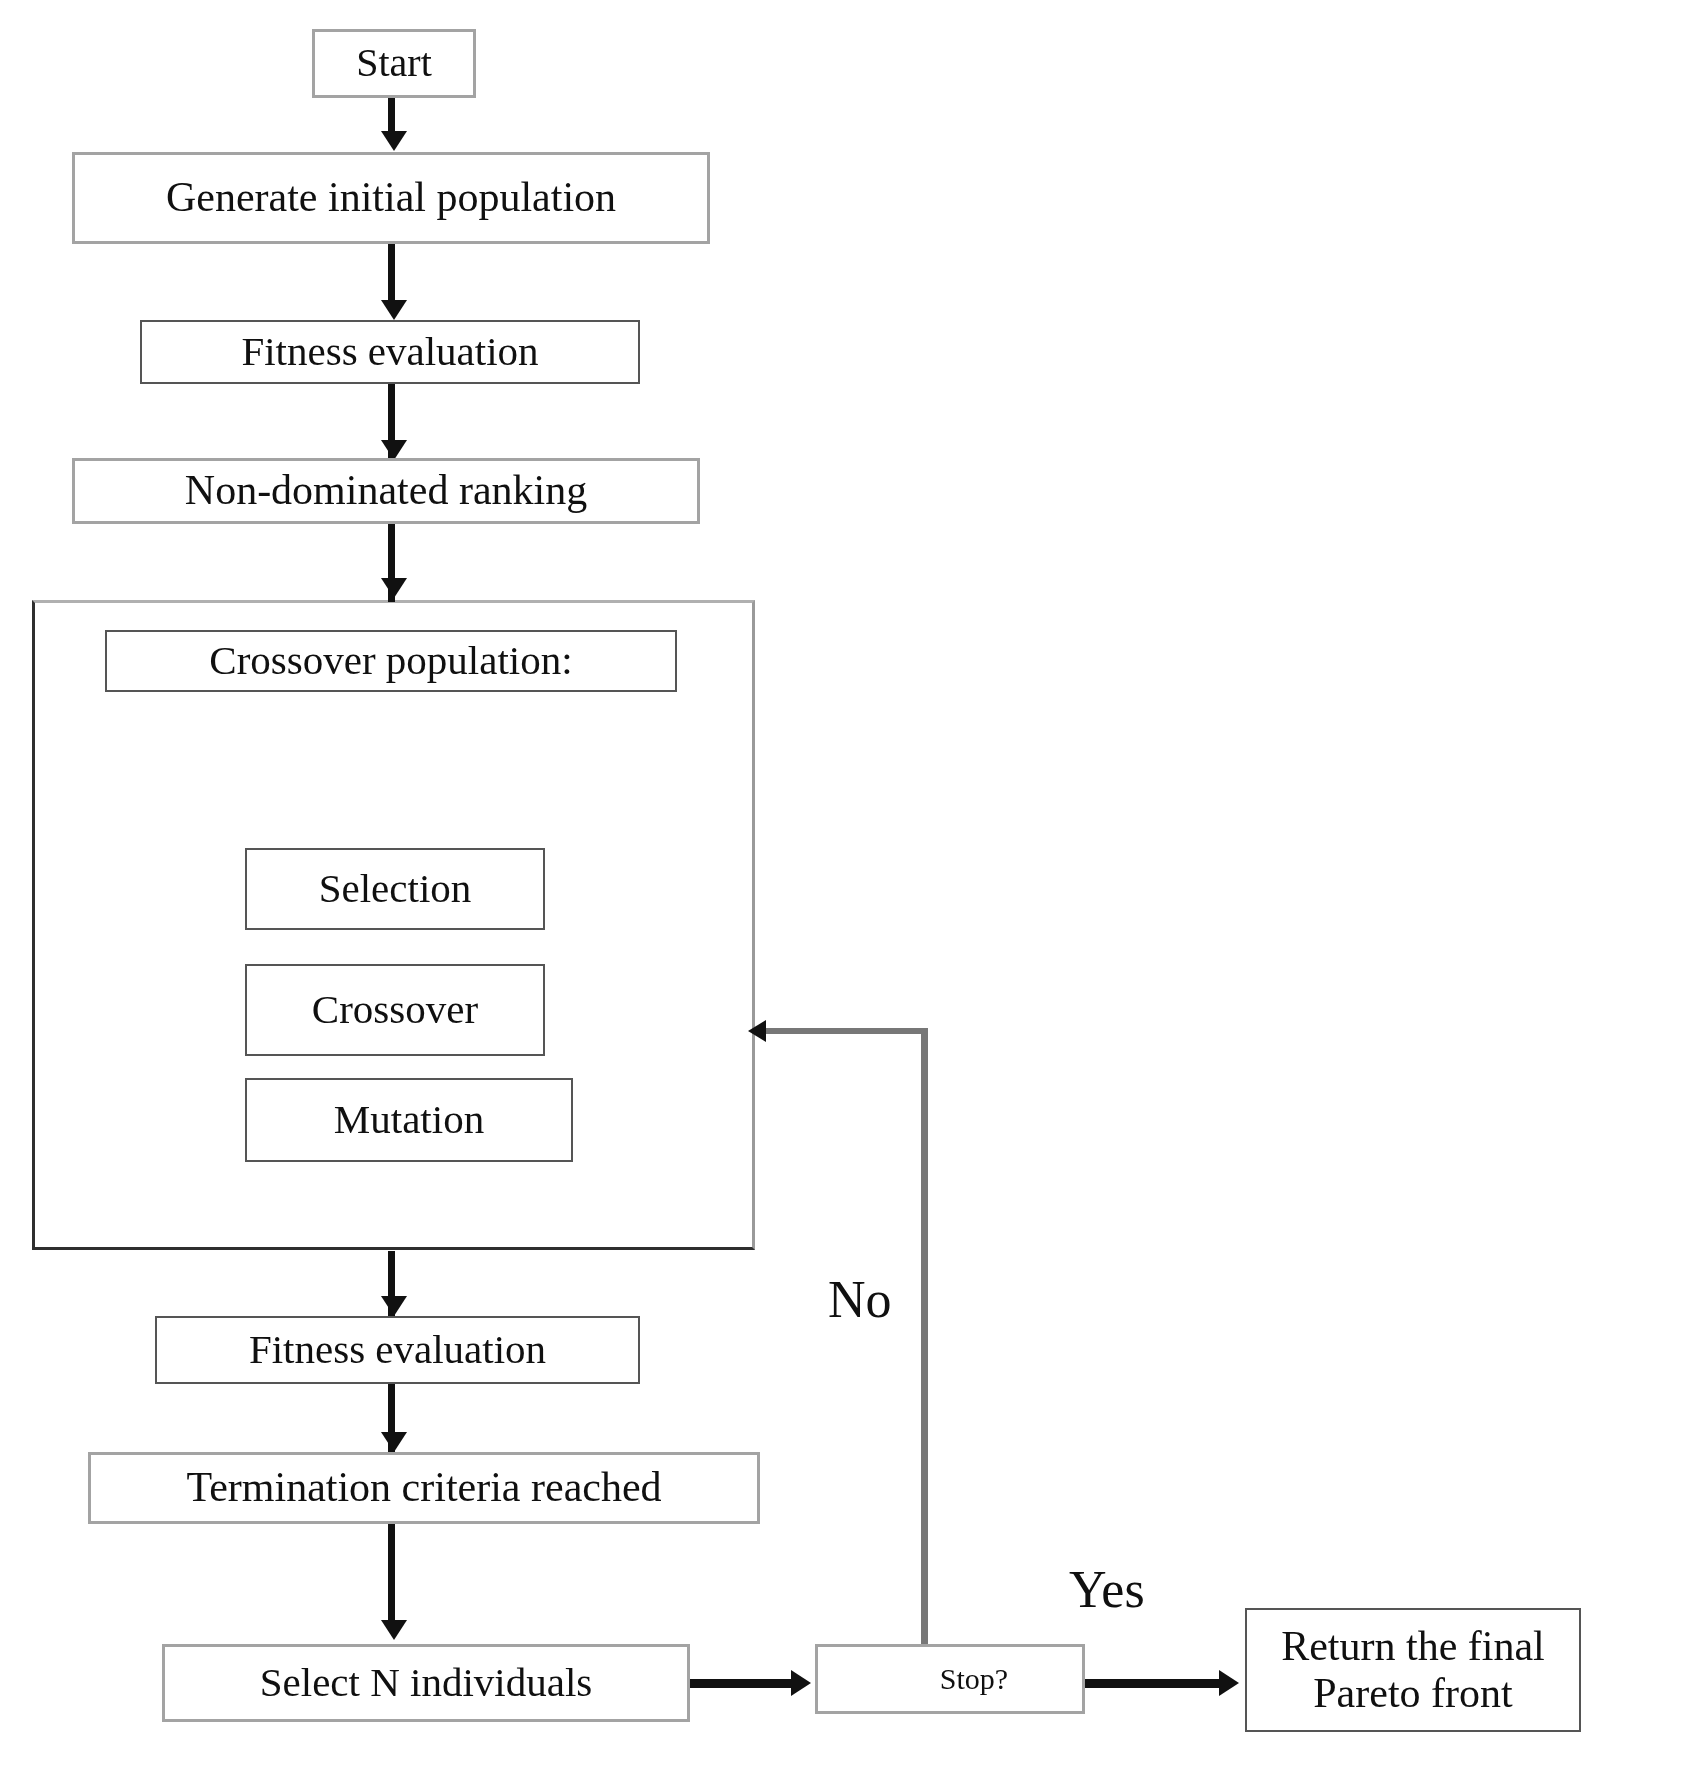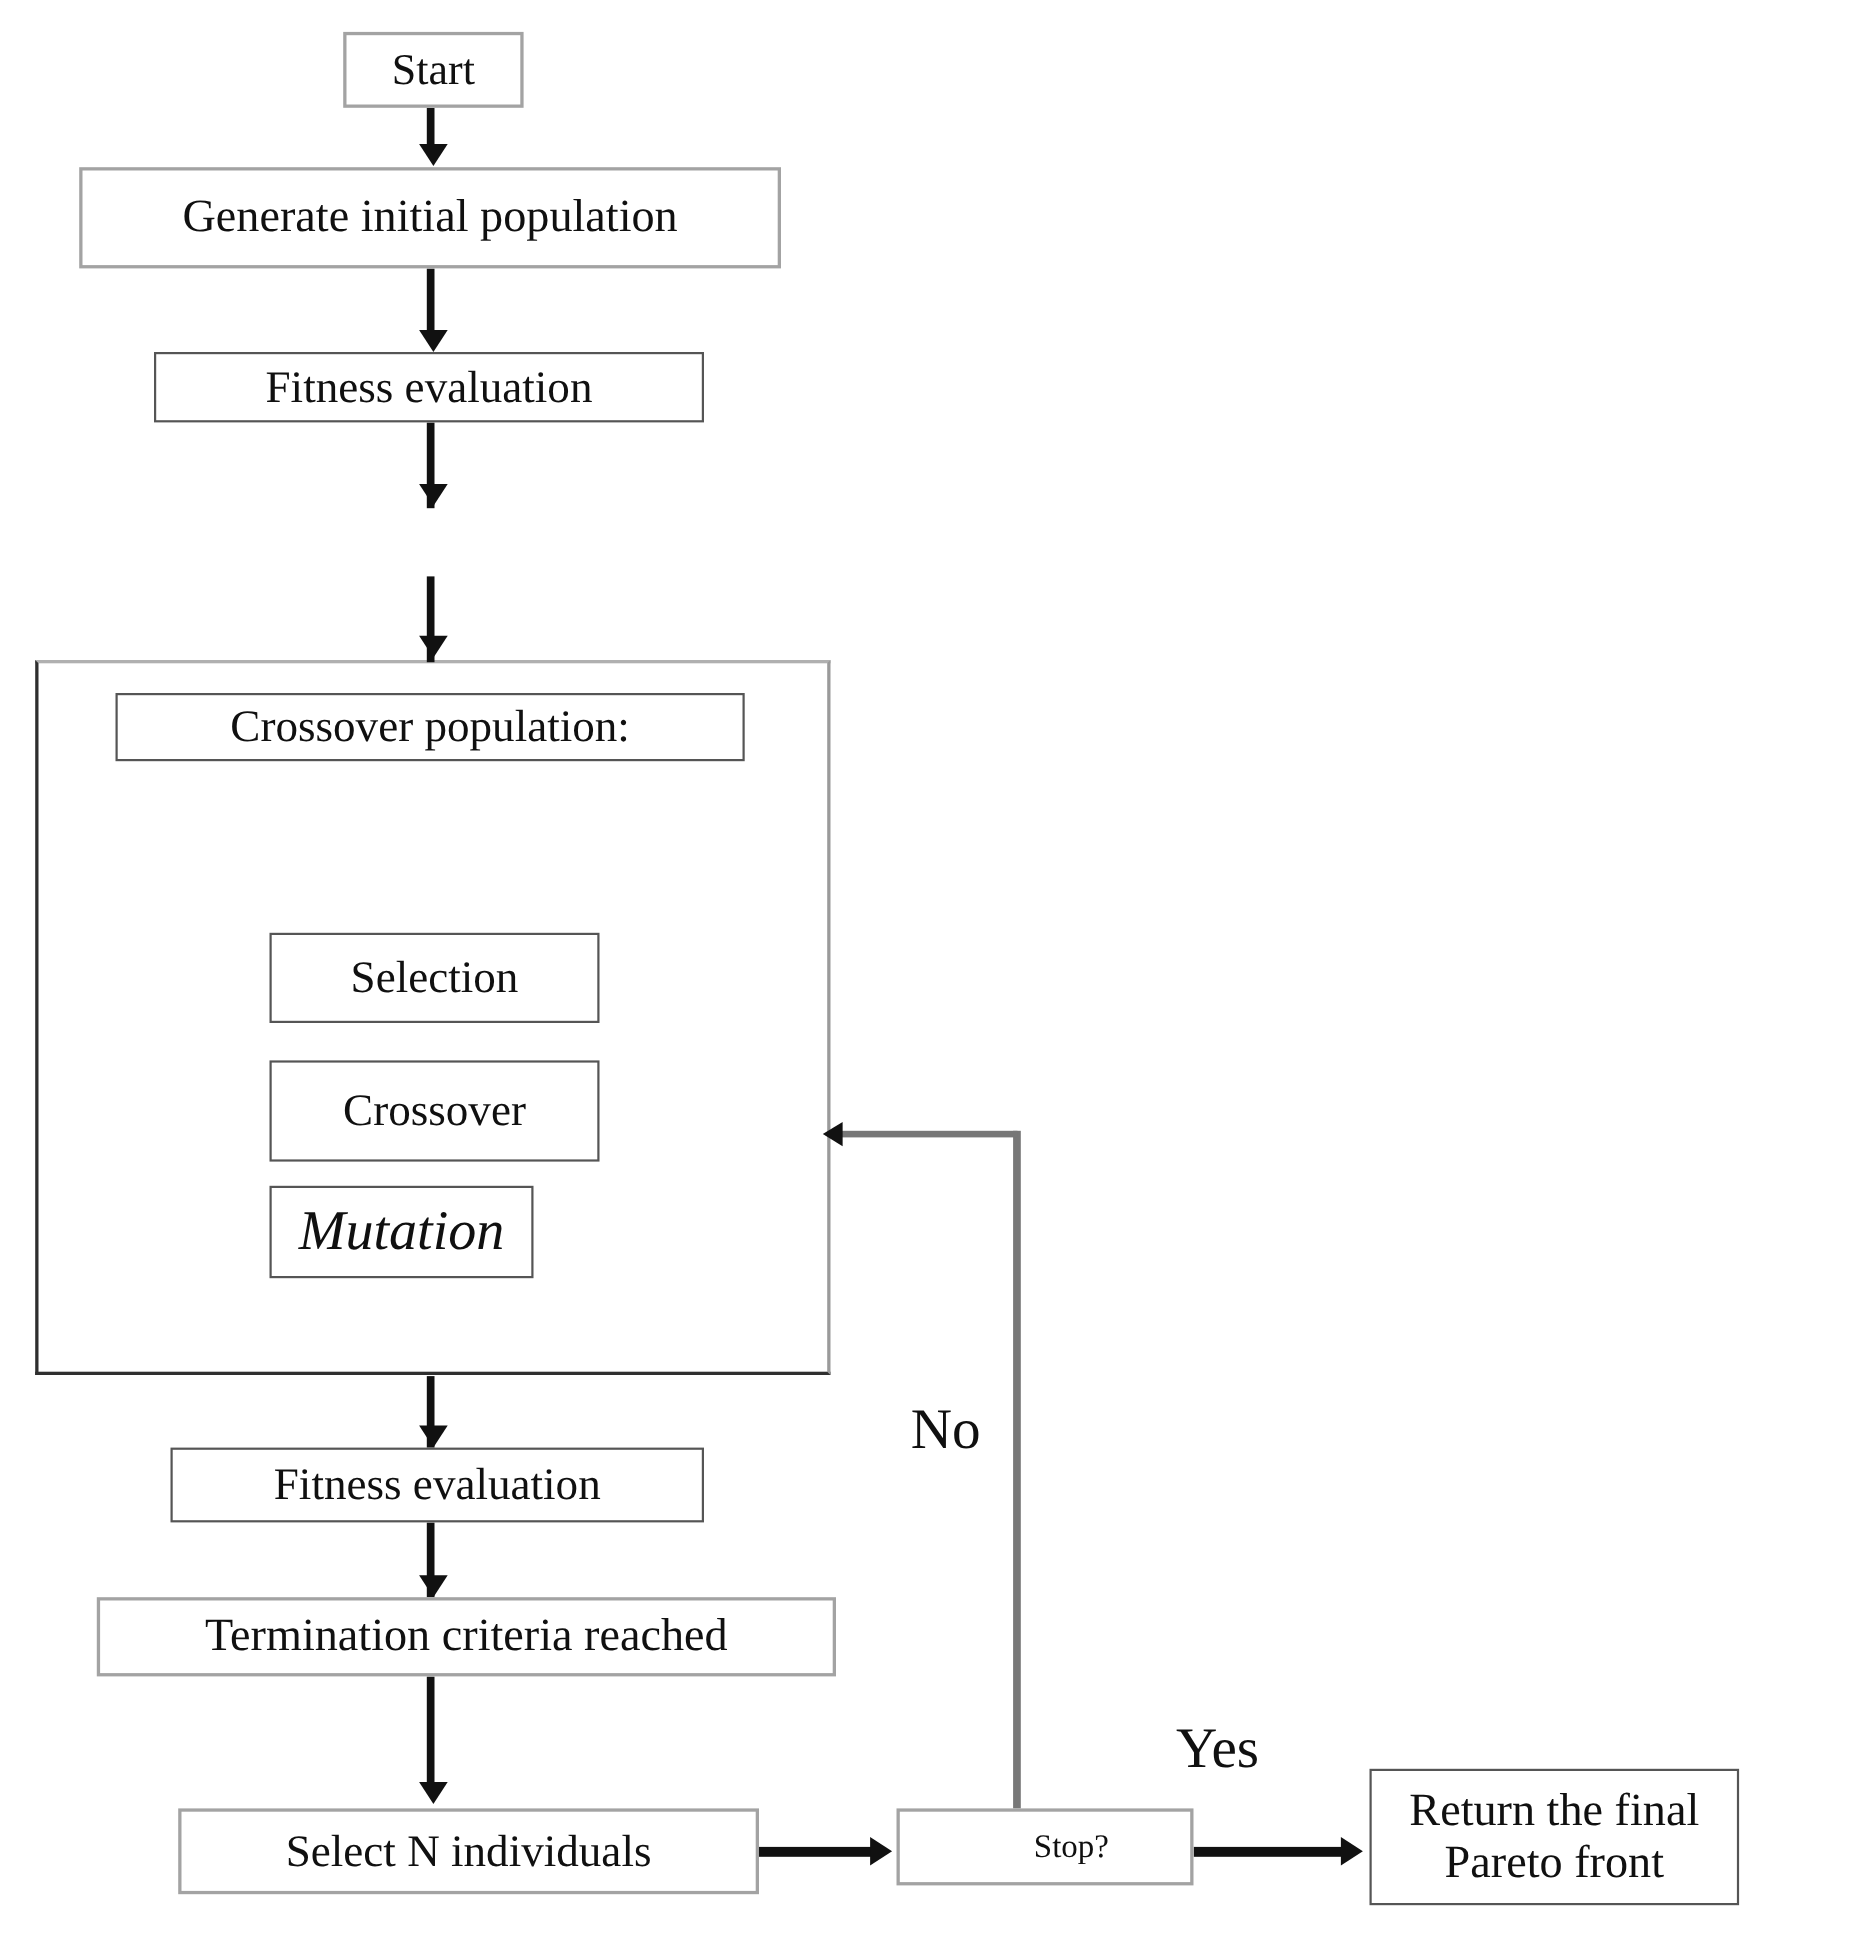--- a/index.html
+++ b/index.html
@@ -117,39 +117,42 @@
   <div class="vline" style="left:388px; top:244px; width:7px; height:62px;"></div>
   <div class="arrow-down" style="left:381px; top:300px;"></div>
 
   <div class="node thin" style="left:140px; top:320px; width:500px; height:64px; font-size:41px;">
     <span class="lbl">Fitness evaluation</span>
   </div>
 
   <div class="vline" style="left:388px; top:384px; width:7px; height:78px;"></div>
   <div class="arrow-down" style="left:381px; top:440px;"></div>
 
+  <div class="node" style="left:72px; top:458px; width:628px; height:66px; font-size:42px;">
+    <span class="lbl">Non-dominated ranking</span>
+  </div>
 
   <div class="vline" style="left:388px; top:524px; width:7px; height:78px;"></div>
   <div class="arrow-down" style="left:381px; top:578px;"></div>
 
   <div class="loopbox" style="left:32px; top:600px; width:723px; height:650px;"></div>
 
   <div class="node thin" style="left:105px; top:630px; width:572px; height:62px; font-size:41px;">
     <span class="lbl">Crossover population:</span>
   </div>
 
   <div class="node thin" style="left:245px; top:848px; width:300px; height:82px; font-size:41px;">
     <span class="lbl">Selection</span>
   </div>
 
   <div class="node thin" style="left:245px; top:964px; width:300px; height:92px; font-size:41px;">
     <span class="lbl">Crossover</span>
   </div>
 
-  <div class="node thin" style="left:245px; top:1078px; width:240px; height:84px; font-size:51px;font-style:italic;">
+  <div class="node thin" style="left:245px; top:1078px; width:328px; height:84px; font-size:41px;">
     <span class="lbl">Mutation</span>
   </div>
 
   <div class="vline" style="left:388px; top:1251px; width:7px; height:72px;"></div>
   <div class="arrow-down" style="left:381px; top:1296px;"></div>
 
   <div class="node thin" style="left:155px; top:1316px; width:485px; height:68px; font-size:41px;">
     <span class="lbl">Fitness evaluation</span>
   </div>
 

